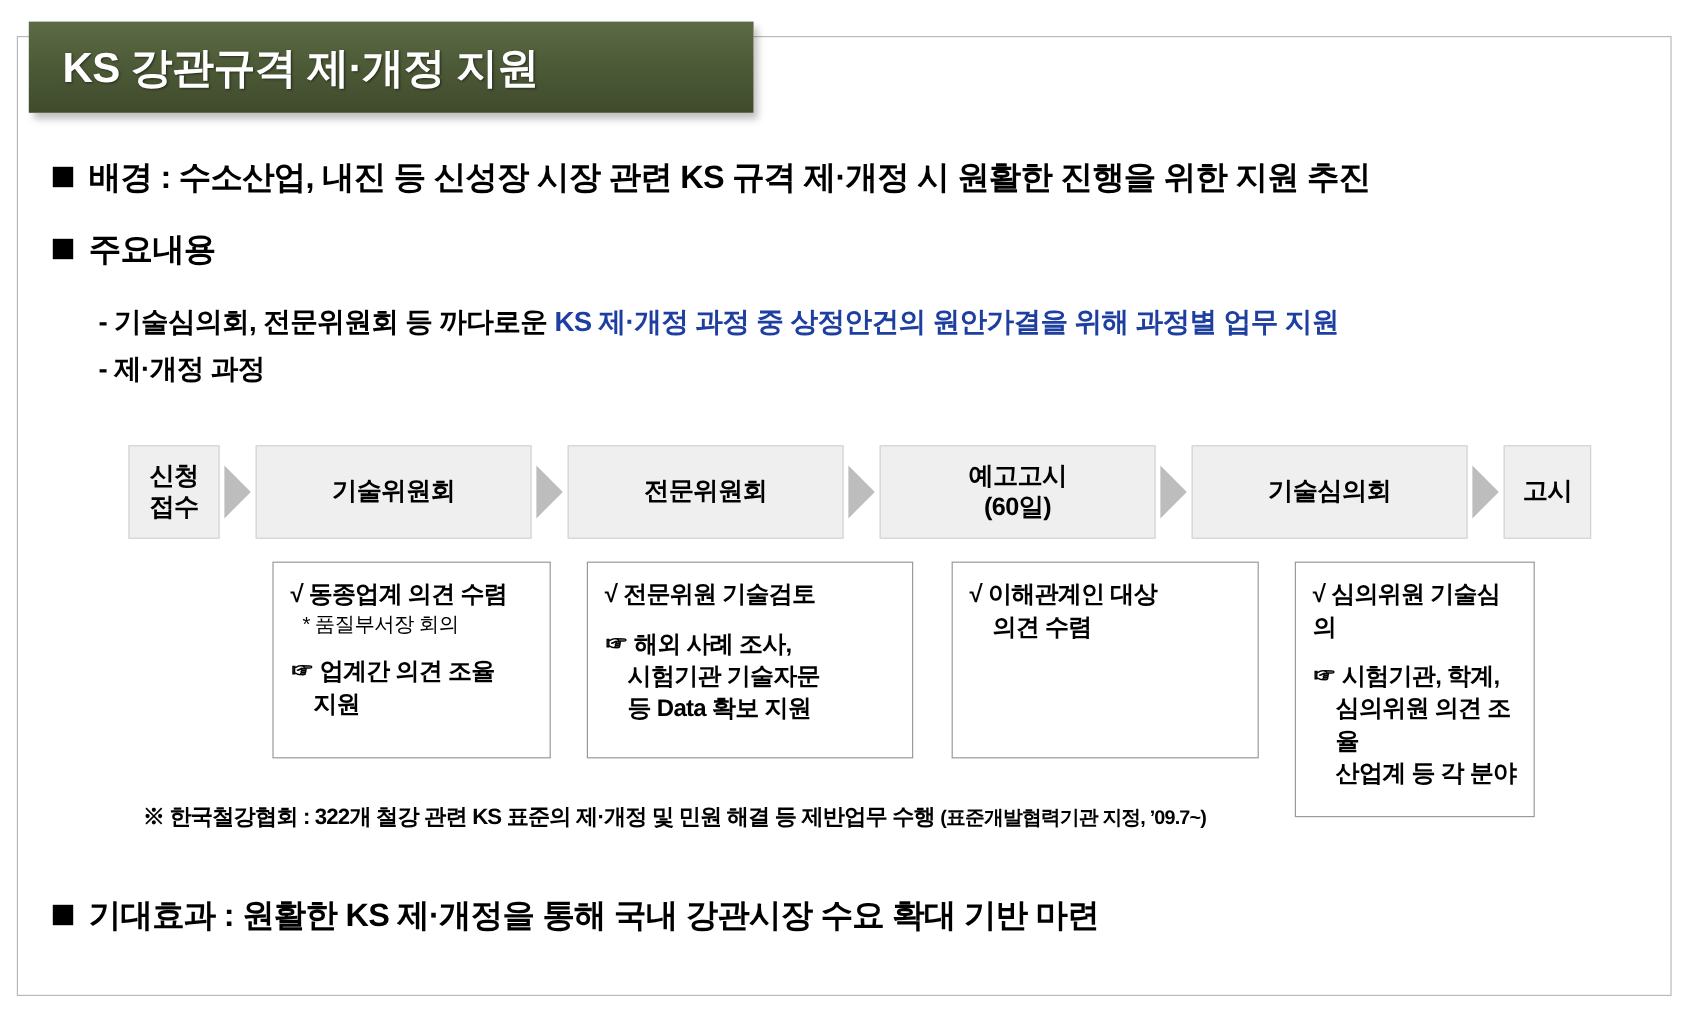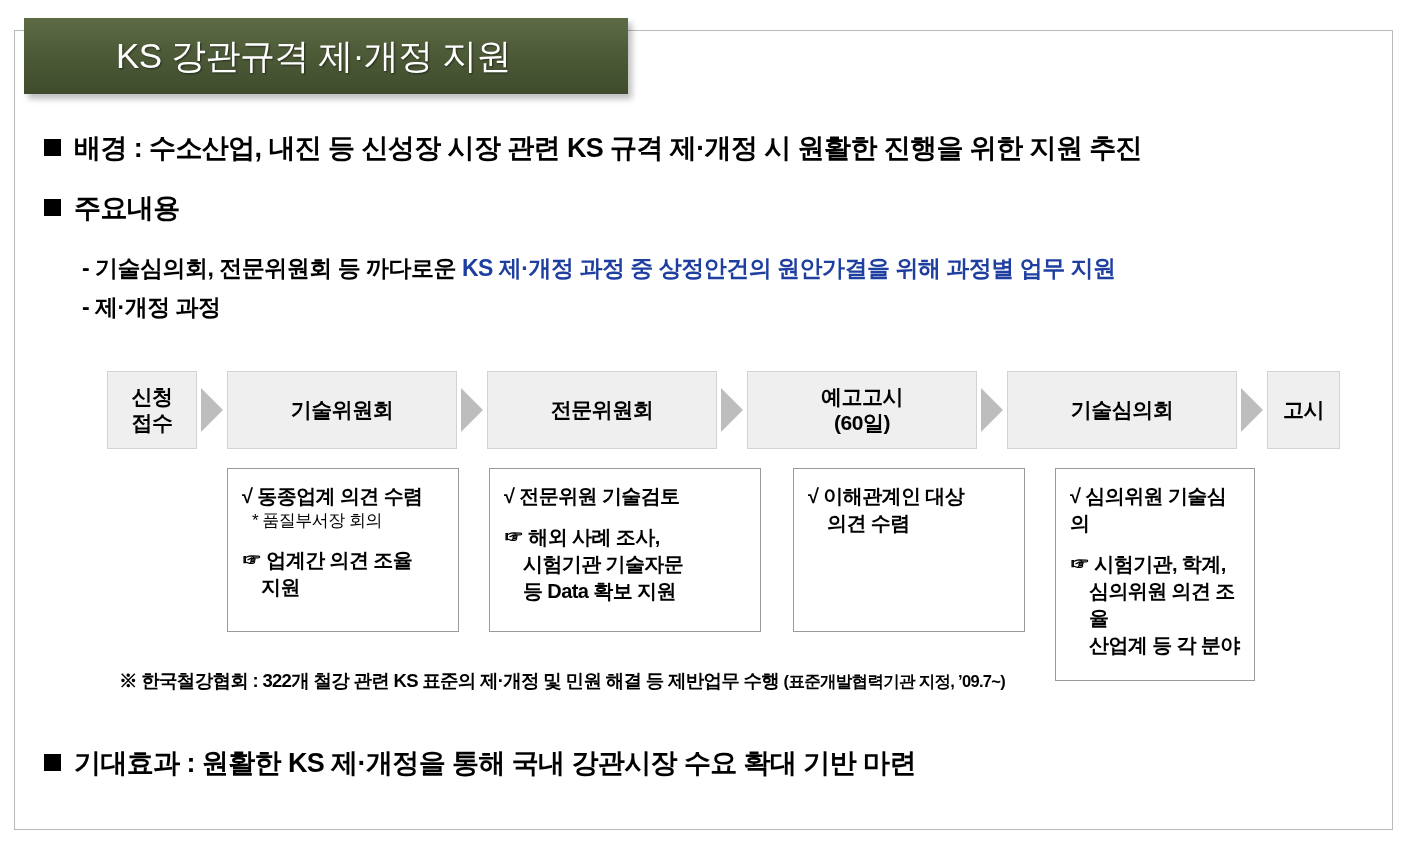--- a/index.html
+++ b/index.html
@@ -36,23 +36,23 @@
     width: 604px;
     height: 76px;
     background: linear-gradient(to bottom, #5d6b45 0%, #4e5b38 45%, #3f4b2c 100%);
     box-shadow: 4px 5px 6px rgba(0,0,0,0.25);
     display: flex;
     align-items: center;
   }
   .title-banner .title-text {
     color: #ffffff;
     font-size: 35px;
-    font-weight: normal;
+    font-weight: bold;
     letter-spacing: -0.5px;
-    padding-left: 92px;
+    padding-left: 28px;
     text-shadow: 1px 1px 2px rgba(0,0,0,0.5);
   }
 
   
   .bullet-line {
     position: absolute;
     display: flex;
     align-items: flex-start;
     font-size: 27px;
     font-weight: bold;
@@ -101,21 +101,21 @@
     display: flex;
     align-items: center;
     justify-content: center;
     text-align: center;
     font-size: 21px;
     font-weight: bold;
     letter-spacing: -0.5px;
     line-height: 1.25;
     box-sizing: border-box;
   }
-  .w-small  { width: 90px; }
+  .w-small  { width: 76px; }
   .w-large  { width: 230px; }
   .w-last   { width: 73px; }
 
   .arrow {
     width: 30px;
     height: 78px;
     display: flex;
     align-items: center;
     justify-content: center;
     flex: 0 0 auto;
@@ -143,21 +143,21 @@
     padding: 14px 12px 21px 14px;
     font-size: 20px;
     font-weight: bold;
     letter-spacing: -0.6px;
     line-height: 1.35;
     background: #ffffff;
     min-height: 164px;
   }
   .d1 { width: 232px; margin-right: 30px; }
   .d2 { width: 272px; margin-right: 32px; }
-  .d3 { width: 232px; margin-right: 30px; }
+  .d3 { width: 256px; margin-right: 30px; }
   .d4 { width: 200px; }
 
   .detail-box .sub {
     font-size: 17px;
     font-weight: normal;
     letter-spacing: -0.5px;
     padding-left: 10px;
   }
   .detail-box .gap { height: 14px; }
   .detail-box .indent { padding-left: 19px; }

